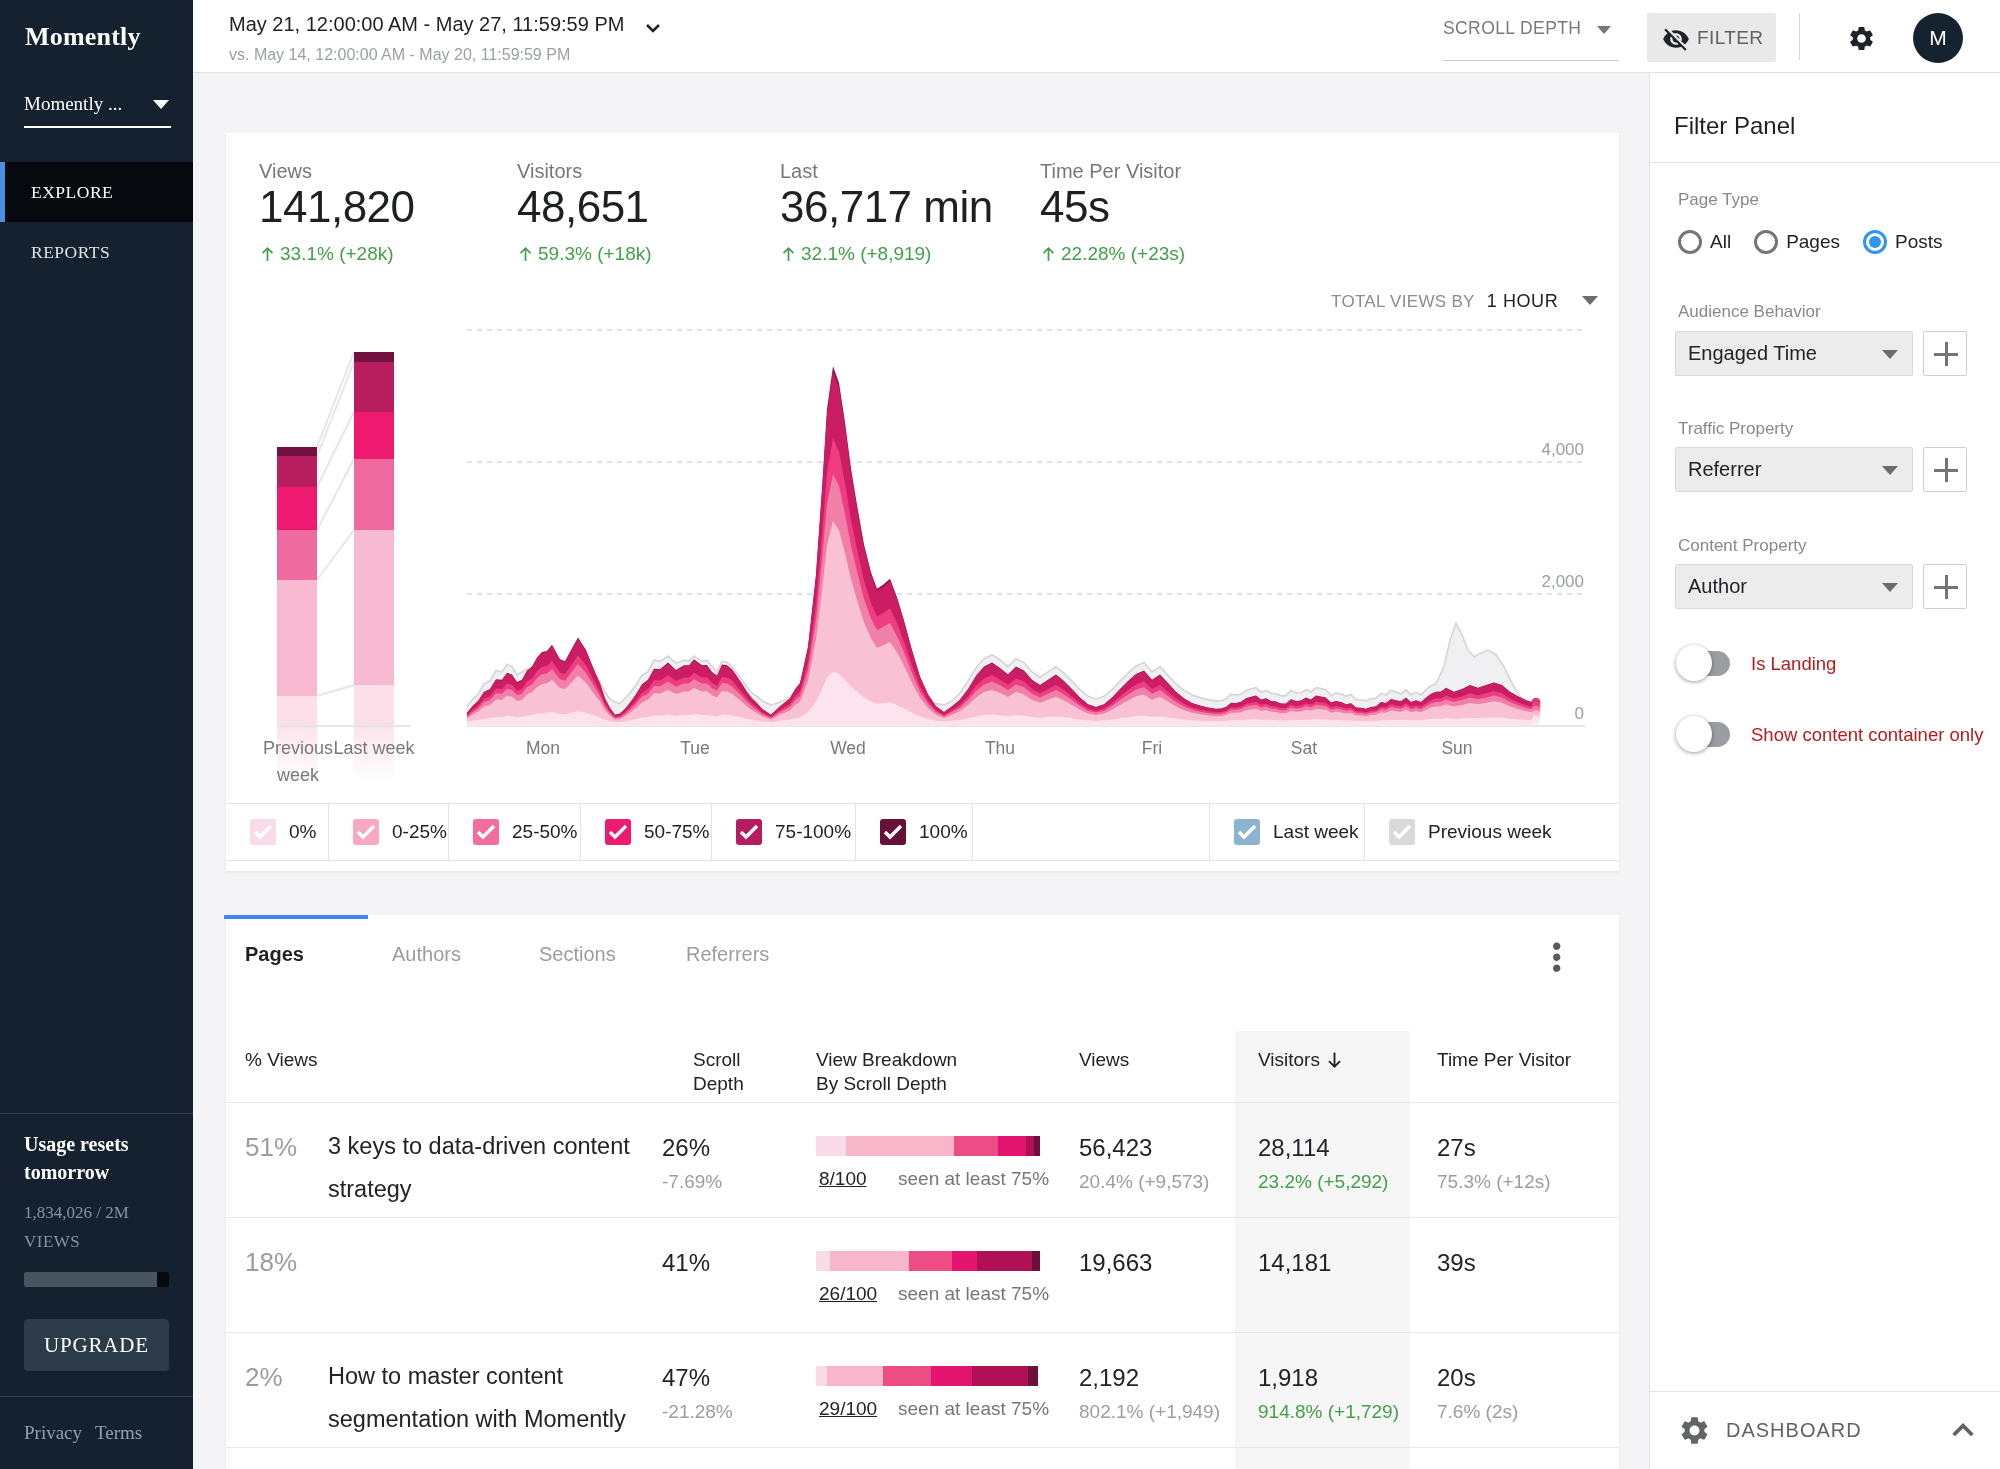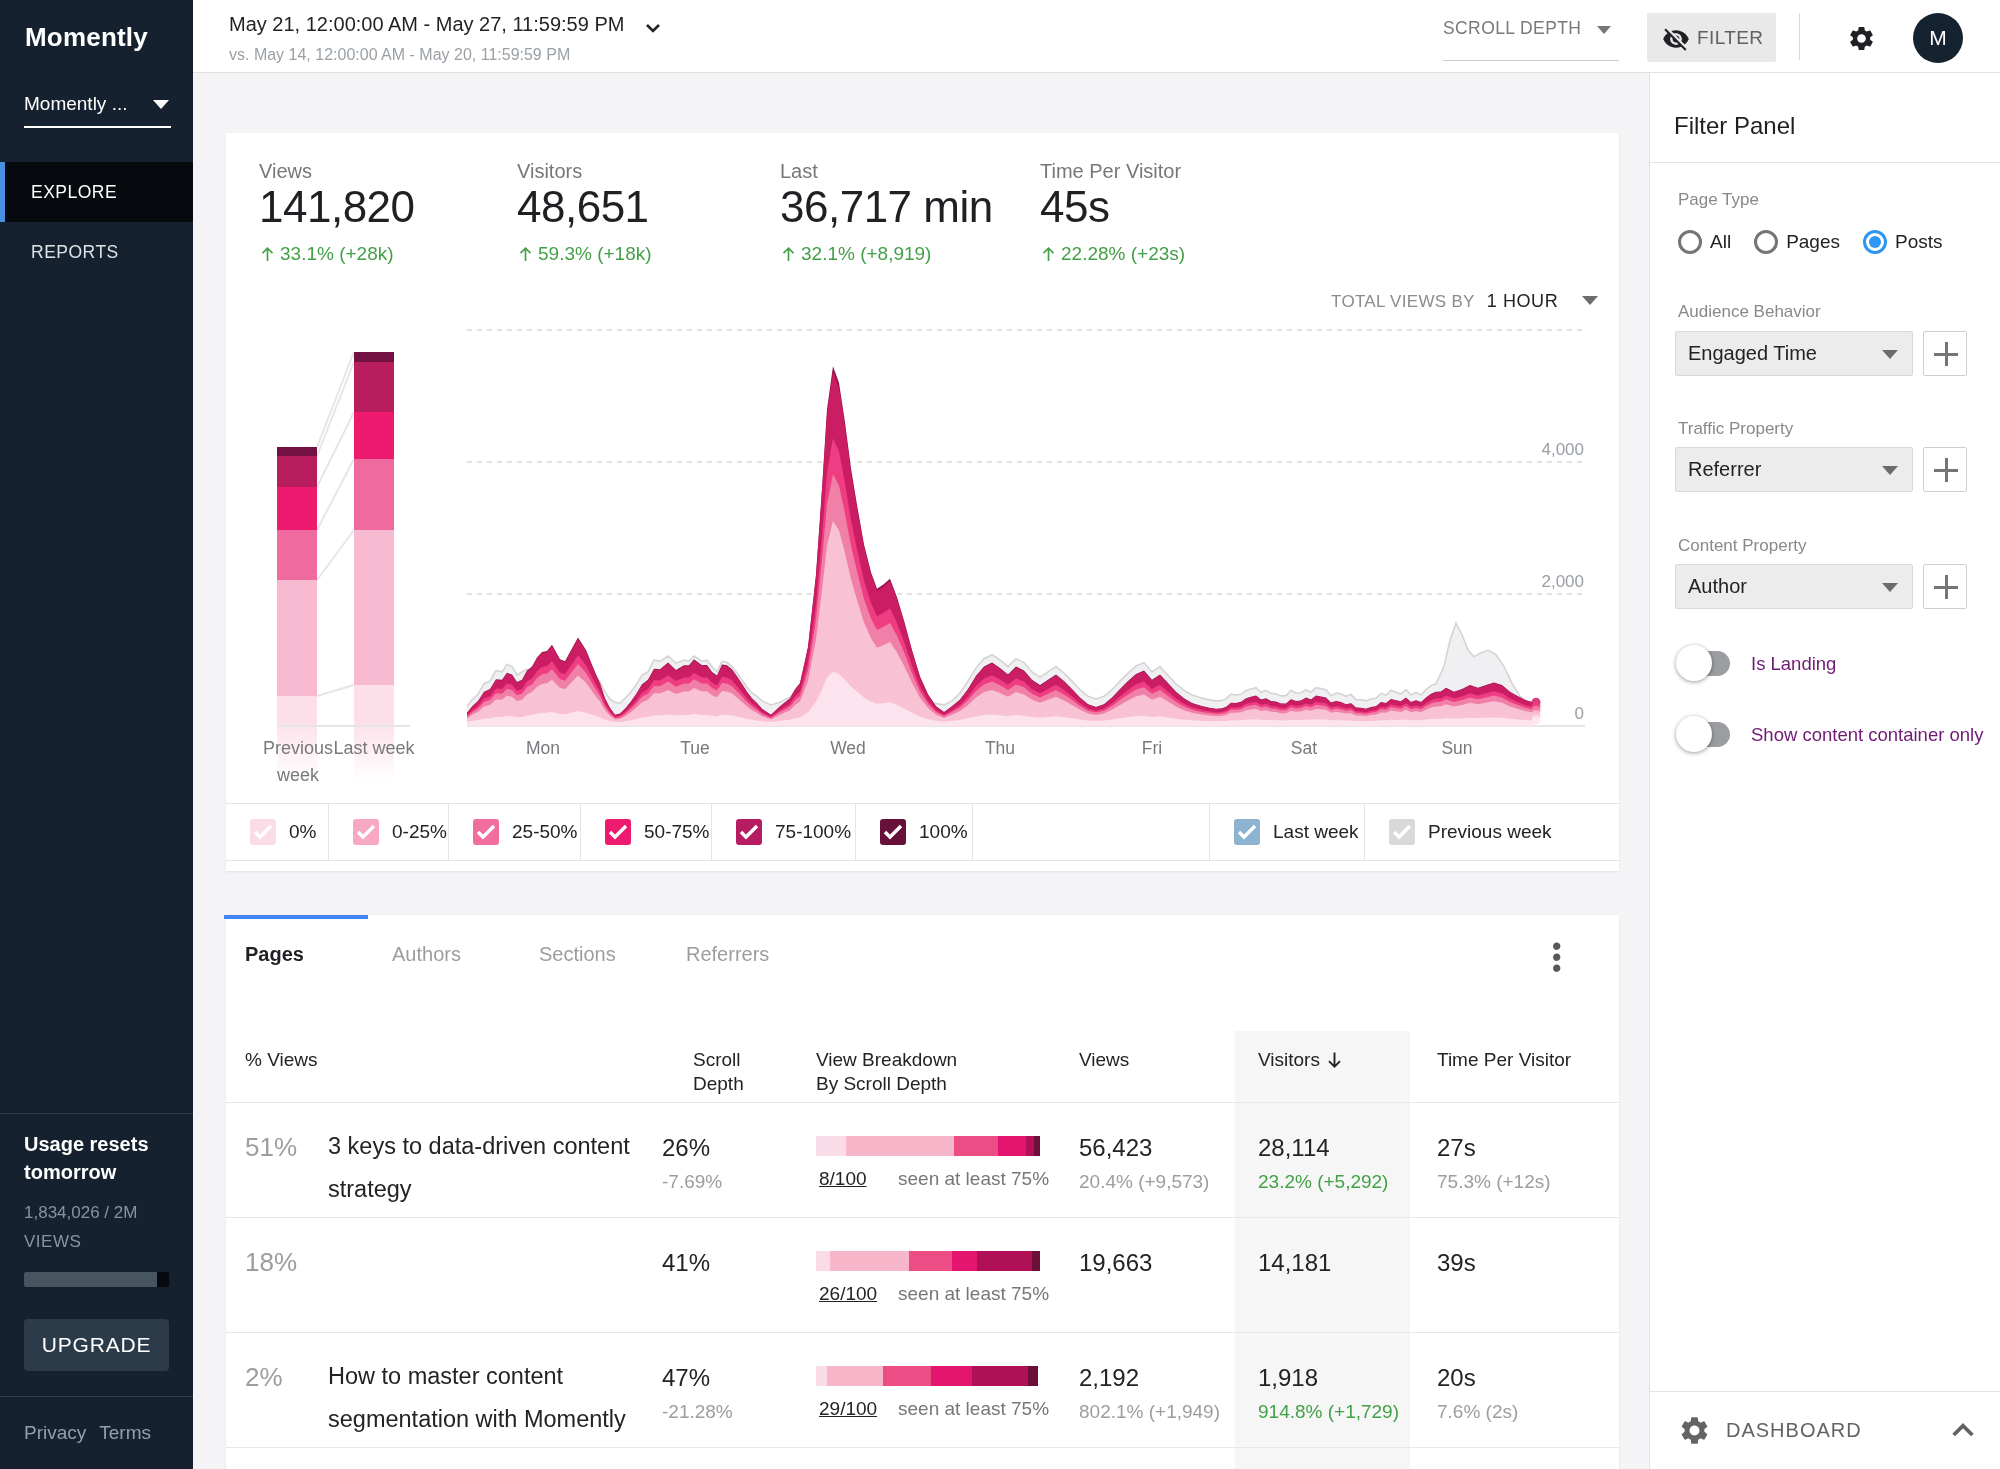--- a/index.html
+++ b/index.html
@@ -1,20 +1,20 @@
 <!DOCTYPE html>
 <html><head>
 <meta charset="utf-8">
 <style>
 * { margin:0; padding:0; box-sizing:border-box; }
 html,body { width:2000px; height:1469px; font-family:"Liberation Sans", sans-serif; background:#f4f4f6; overflow:hidden; }
 #root { position:relative; width:2000px; height:1469px; }
 
 
-#sidebar { position:absolute; left:0; top:0; width:193px; height:1469px; background:#15212e; z-index:5; }
+#sidebar { position:absolute; left:0; top:0; width:193px; height:1469px; background:#15212e; z-index:5;font-family:Liberation Serif, serif; }
 #logo { position:absolute; left:25px; top:22px; color:#fff; font-size:26px; font-weight:700; letter-spacing:0.2px; }
 #sitesel { position:absolute; left:24px; top:93px; width:147px; color:#fff; font-size:19px; }
 #sitesel .car { position:absolute; right:2px; top:7px; width:0; height:0; border-left:8px solid transparent; border-right:8px solid transparent; border-top:9px solid #fff; }
 #sitesel .ul { position:absolute; left:0; top:33px; width:147px; border-bottom:2px solid #fff; }
 #nav-explore { position:absolute; left:0; top:162px; width:193px; height:60px; background:#06090e; border-left:5px solid #4a90e2; color:#fff; font-size:17.5px; font-weight:500; letter-spacing:0.5px; line-height:60px; padding-left:26px; }
 #nav-reports { position:absolute; left:31px; top:222px; height:60px; color:#dde2e8; font-size:17.5px; font-weight:500; letter-spacing:0.5px; line-height:60px; }
 #side-bottom { position:absolute; left:0; top:1113px; width:193px; border-top:1px solid rgba(255,255,255,0.12); }
 #usage-t { position:absolute; left:24px; top:1130px; width:140px; color:#fff; font-size:20px; font-weight:700; line-height:28px; }
 #usage-n { position:absolute; left:24px; top:1203px; color:#8694a2; font-size:17px; }
 #usage-v { position:absolute; left:24px; top:1232px; color:#8694a2; font-size:17px; letter-spacing:0.5px; }
@@ -92,21 +92,21 @@
 .radio.sel::after { content:""; position:absolute; left:3px; top:3px; width:12px; height:12px; border-radius:50%; background:#2e95f3; }
 .radio-lab { font-size:19px; color:#212326; margin-right:23px; }
 .fsel { position:absolute; left:25px; width:238px; height:45px; background:#ececed; border:1px solid #d9d9da; border-radius:2px; font-size:20px; color:#212326; line-height:43px; padding-left:12px; }
 .fsel .car { position:absolute; right:14px; top:18px; width:0; height:0; border-left:8px solid transparent; border-right:8px solid transparent; border-top:9px solid #6a6c6e; }
 .fplus { position:absolute; left:273px; width:44px; height:45px; border:1px solid #cfcfd0; border-radius:2px; background:#fff; }
 .fplus::before { content:""; position:absolute; left:10px; top:21px; width:24px; height:3px; background:#737578; }
 .fplus::after { content:""; position:absolute; left:21px; top:10px; width:3px; height:24px; background:#737578; }
 .toggle { position:absolute; left:26px; width:57px; height:38px; }
 .toggle .track { position:absolute; left:3px; top:7px; width:51px; height:25px; border-radius:13px; background:#9b9da0; }
 .toggle .knob { position:absolute; left:0px; top:1px; width:36px; height:36px; border-radius:50%; background:#fff; box-shadow:0 1px 4px rgba(0,0,0,0.4); }
-.tog-lab { position:absolute; left:101px; font-size:18.5px; color:#701a75; white-space:nowrap; }
+.tog-lab { position:absolute; left:101px; font-size:18.5px; color:#b91c1c; white-space:nowrap; }
 #fp-div2 { position:absolute; left:0; top:1318px; width:351px; border-top:1px solid #e4e4e4; }
 #dash-row { position:absolute; left:28px; top:1341px; }
 #dash-lab { position:absolute; left:76px; top:1346px; color:#616366; font-size:20px; letter-spacing:1px; }
 </style>
 </head>
 <body>
 <div id="root">
 
   <div id="sidebar">
     <div id="logo">Momently</div>

